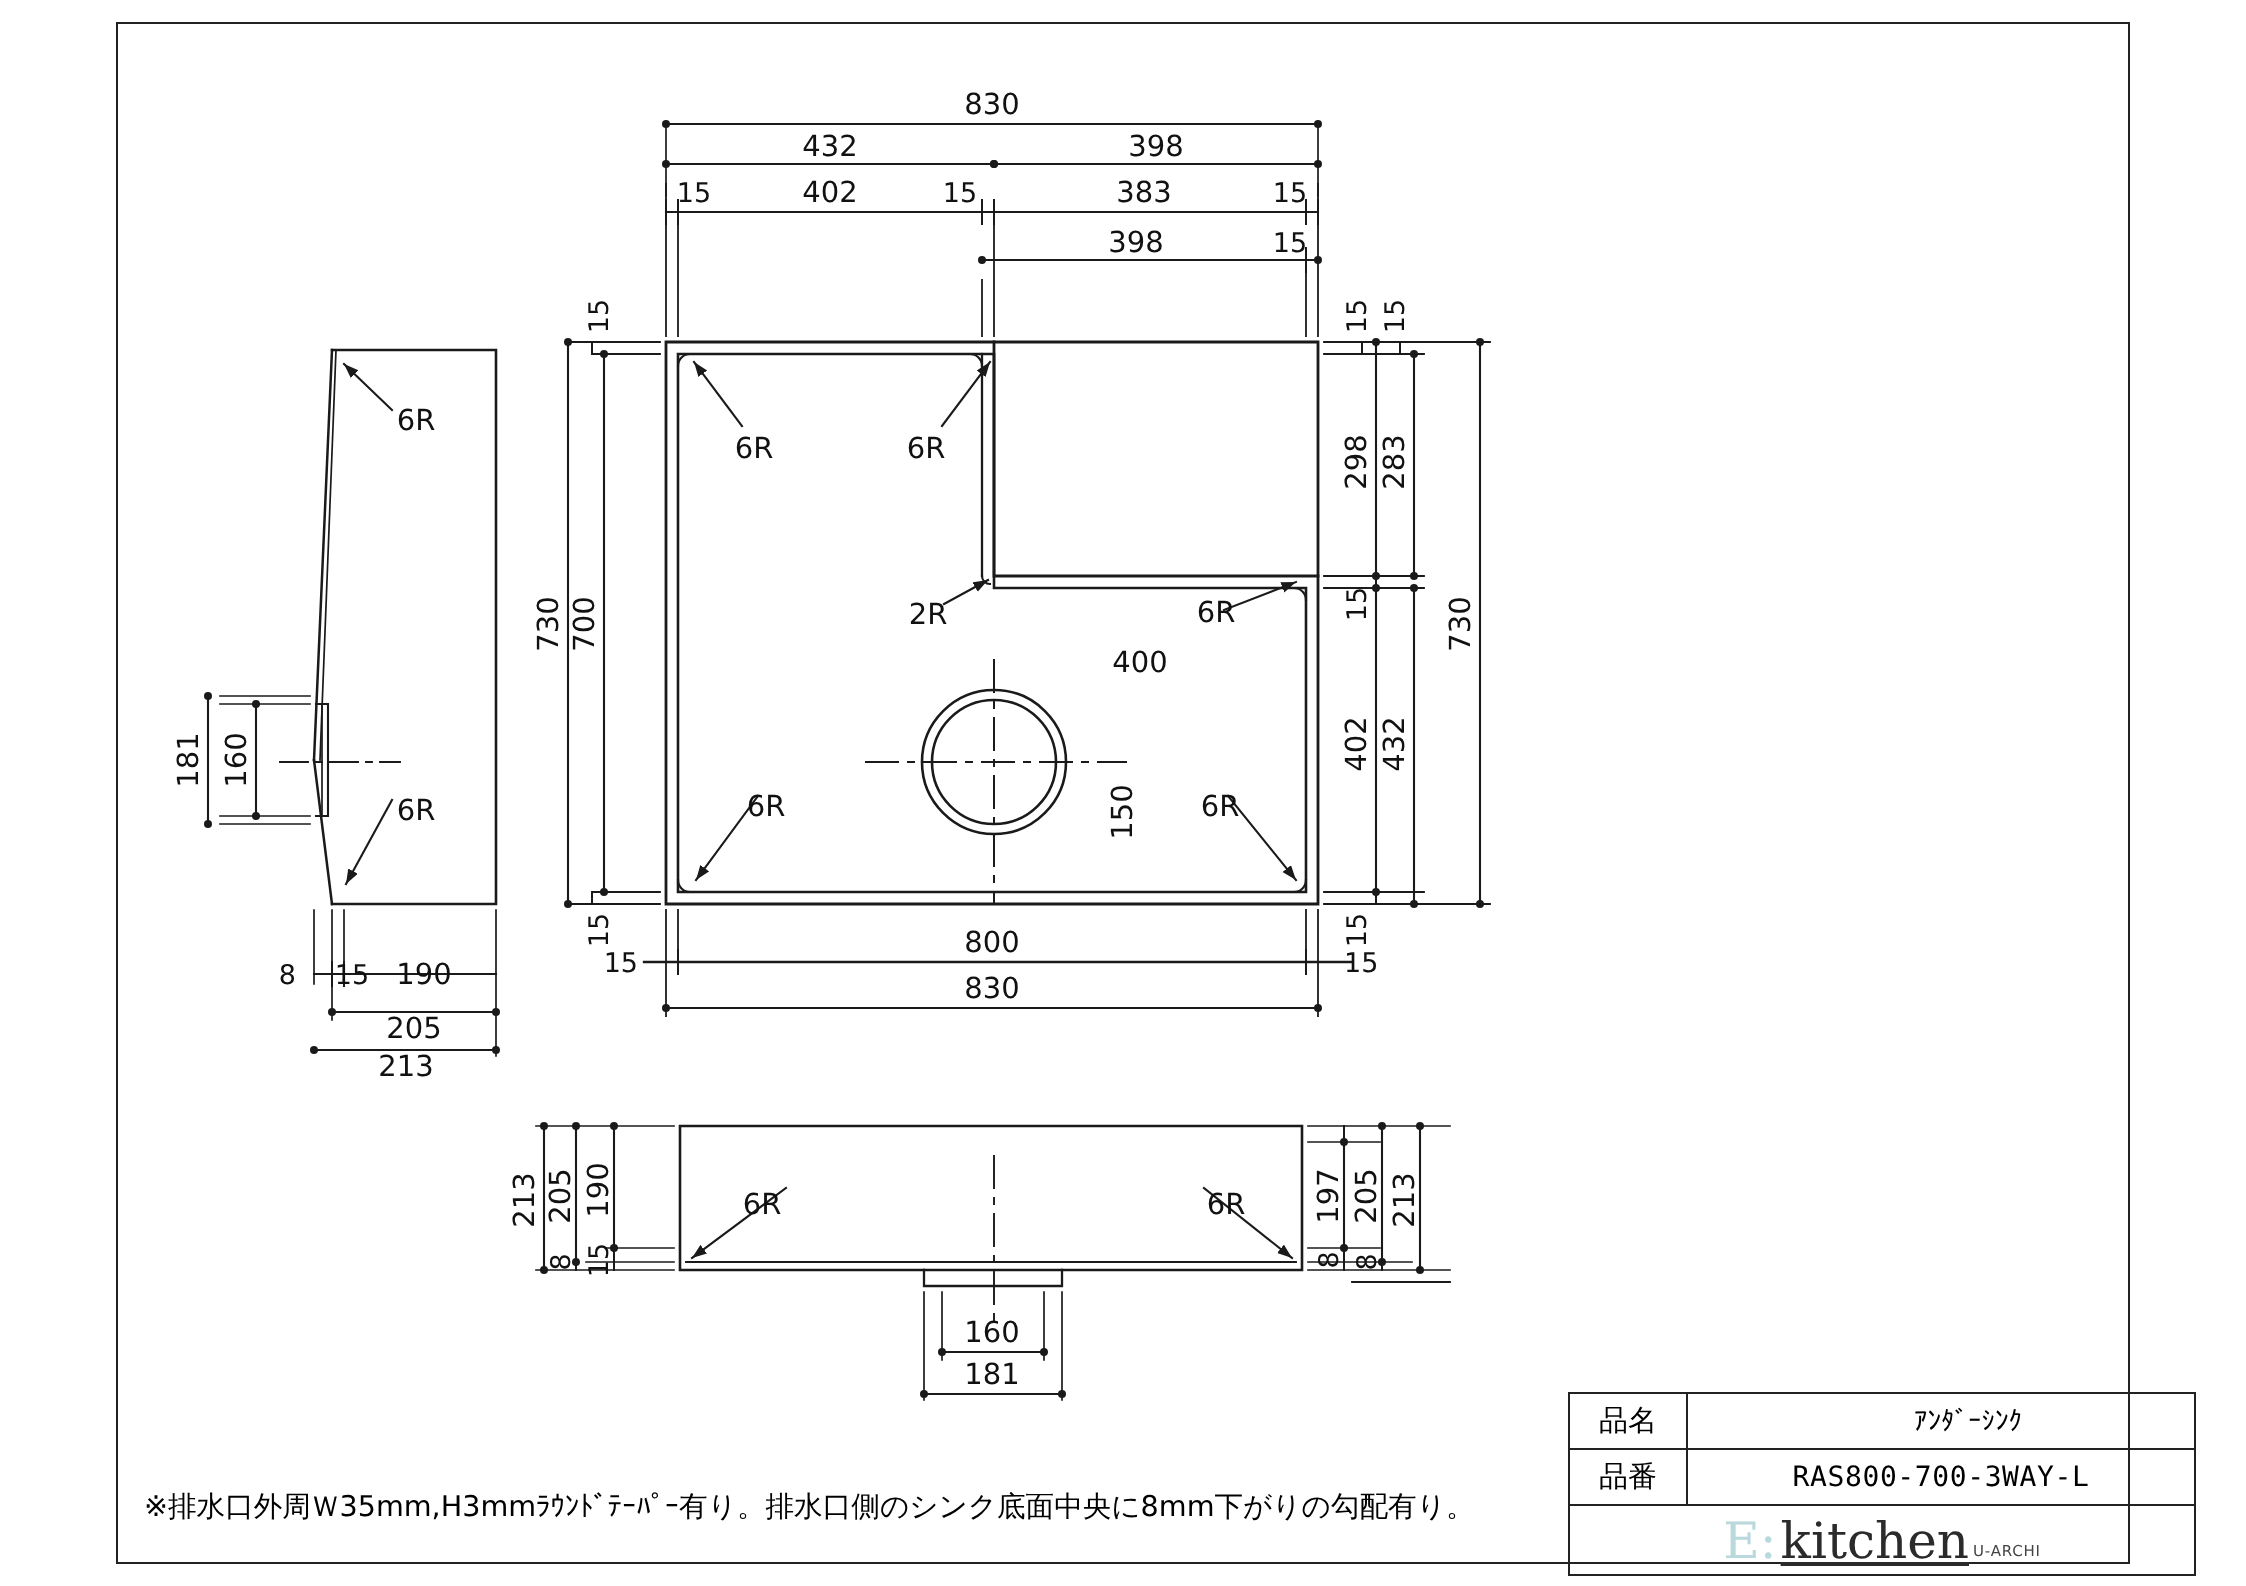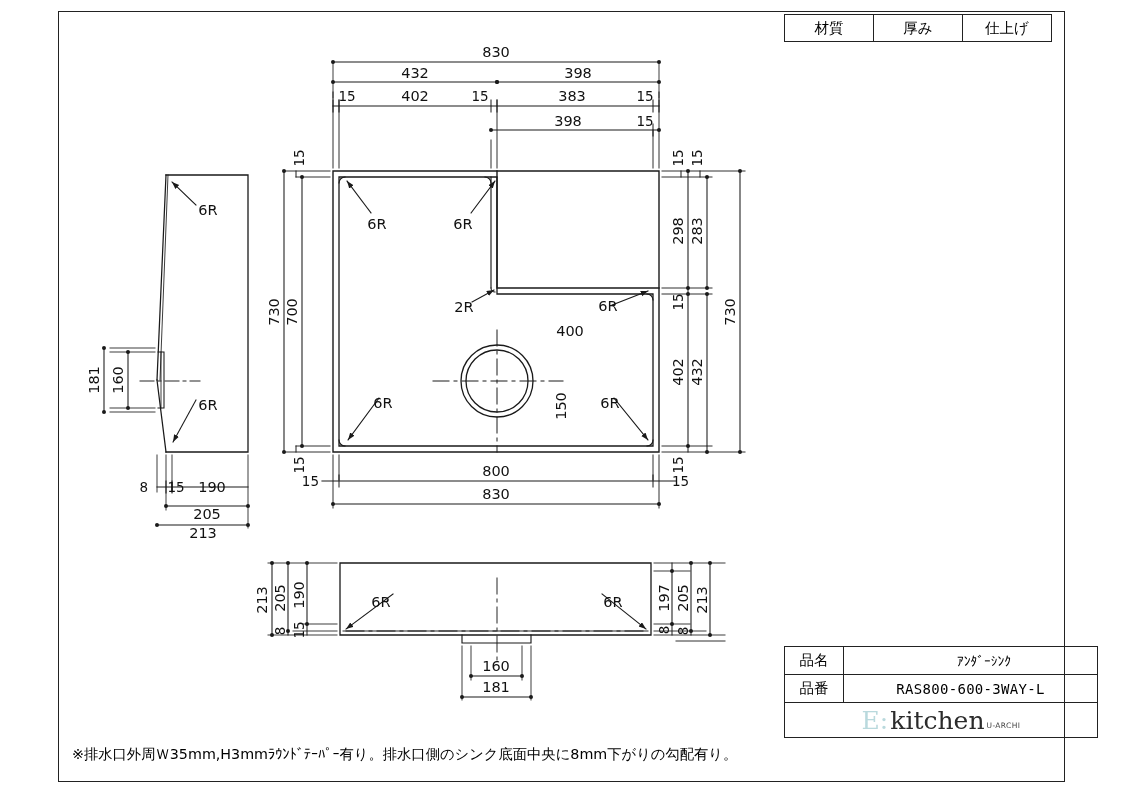--- a/index.html
+++ b/index.html
@@ -8,29 +8,29 @@
   #sheet{position:absolute;left:0;top:0;width:1123px;height:793px;}
   .frame{position:absolute;left:58px;top:11px;width:1007px;height:771px;
          border:1.6px solid #222;box-sizing:border-box;}
   svg{position:absolute;left:0;top:0;width:1123px;height:793px;overflow:visible;}
   .tbl{position:absolute;border-collapse:collapse;}
   .tbl td{border:1.2px solid #222;text-align:center;vertical-align:middle;
           font-family:"DejaVu Sans",sans-serif;}
   #matTable{left:784px;top:14px;}
   #matTable td{width:86px;height:24px;font-size:14.5px;}
   #matTable td.val{font-family:"DejaVu Sans Mono",monospace;font-size:14.5px;}
-  #titleTable{left:784px;top:646px;}
+  #titleTable{left:784px;top:696px;}
   #titleTable td.key{width:56px;height:25px;font-size:14.5px;}
   #titleTable td.val{width:224px;height:25px;font-size:14.5px;}
   #titleTable td.mono{font-family:"DejaVu Sans Mono",monospace;font-size:14px;letter-spacing:.3px;}
   #titleTable td.kana{font-size:13.5px;font-family:"DejaVu Sans",sans-serif;text-align:center;padding-left:28px;}
   #titleTable td.logo{height:32px;}
   .logo-wrap{display:flex;align-items:flex-end;justify-content:center;gap:2px;}
   .logo-e{font-family:"DejaVu Serif","Liberation Serif",serif;font-size:25px;color:#b9d9dd;line-height:1;}
-  .logo-k{font-family:"DejaVu Serif","Liberation Serif",serif;font-size:25px;color:#2b2b2b;line-height:1;}
+  .logo-k{font-family:"DejaVu Serif","Liberation Serif",serif;font-size:25px;color:#2b2b2b;line-height:1;text-decoration:underline;}
   .logo-u{font-size:7.5px;color:#444;letter-spacing:.4px;padding-bottom:3px;font-weight:normal;}
   #notes{position:absolute;left:72px;top:717px;width:700px;
          font-family:"DejaVu Sans",sans-serif;font-size:14.3px;line-height:22px;color:#000;}
   #notes div{white-space:nowrap;margin-top:26px;}
 </style>
 </head>
 <body>
 
 <div id="sheet">
 
@@ -290,37 +290,32 @@
       <text x="688" y="598" transform="rotate(-90 688 598)">205</text>
       <text x="707" y="600" transform="rotate(-90 707 600)">213</text>
 
       <text x="496" y="671">160</text>
       <text x="496" y="692">181</text>
     </g>
   </svg>
 
   <table class="tbl" id="matTable">
     <tbody>
-        <tr>
-      <td>材質</td>
-      <td>厚み</td>
-      <td>仕上げ</td>
-    </tr>
   </tbody>
     </table>
 
   <table class="tbl" id="titleTable">
     <tbody>
         <tr>
       <td class="key">品名</td>
       <td class="val kana">ｱﾝﾀﾞｰｼﾝｸ</td>
     </tr>
     <tr>
       <td class="key">品番</td>
-      <td class="val mono">RAS800-600-3WAY-L</td>
+      <td class="val mono">RAS800-700-3WAY-L</td>
     </tr>
     <tr>
       <td class="logo" colspan="2">
         <span class="logo-wrap">
           <span class="logo-e">E:</span>
               <span class="logo-k">kitchen</span>
           <span class="logo-u">U-ARCHI</span>
         </span>
       </td>
     </tr>

